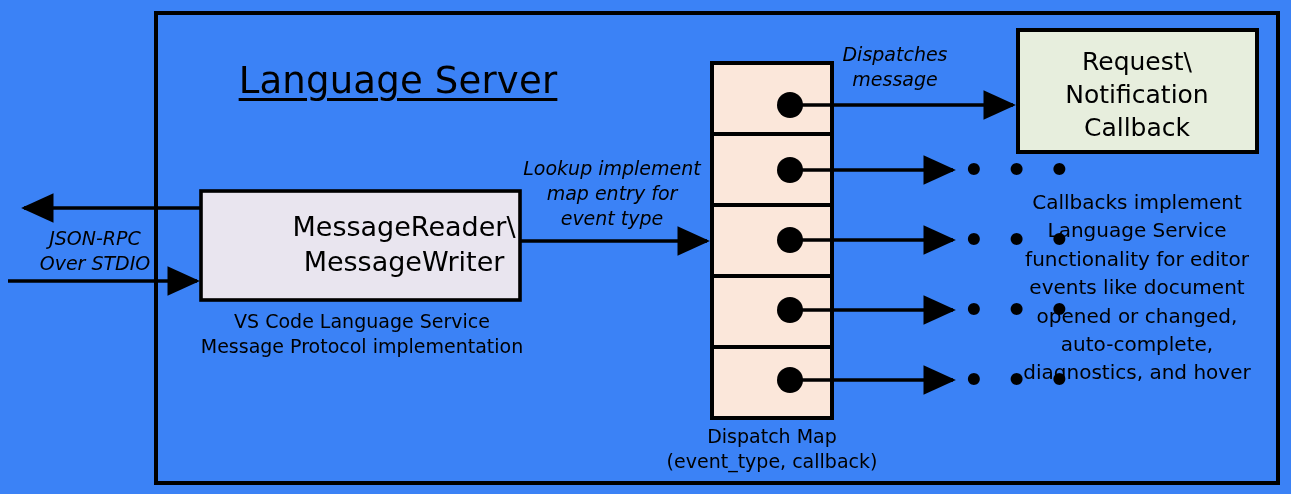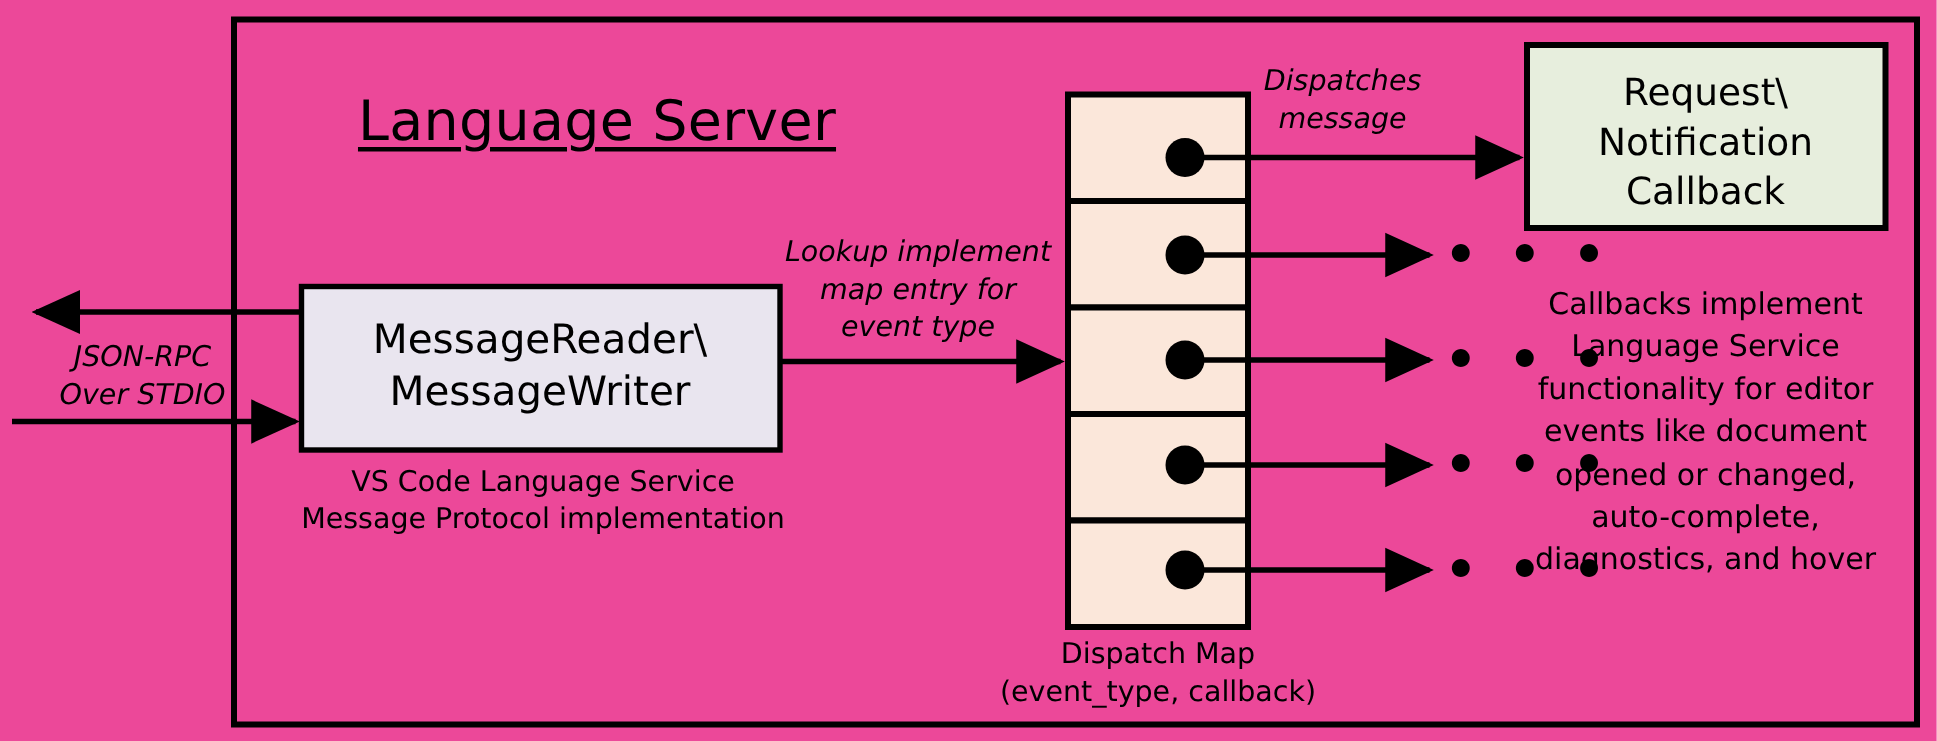--- a/index.html
+++ b/index.html
@@ -10,21 +10,21 @@
   body {
     width: 1291px;
     height: 494px;
     font-family: "DejaVu Sans", sans-serif;
     overflow: hidden;
   }
   #stage {
     position: relative;
     width: 1291px;
     height: 494px;
-    background: #ec4899;
+    background: #3b82f6;
   }
   svg.layer {
     position: absolute;
     top: 0;
     left: 0;
     width: 1291px;
     height: 494px;
   }
   .txt {
     position: absolute;
@@ -35,21 +35,21 @@
   }
   .ctr { transform: translateX(-50%); }
 
   .title {
     font-size: 37px;
     letter-spacing: 0.2px;
     text-decoration: underline;
     text-underline-offset: 5px;
     text-decoration-thickness: 2.5px;
   }
-  .boxlabel-lg { font-size: 27px; line-height: 1.30; }
+  .boxlabel-lg { font-size: 27px; line-height: 1.30; margin-left: 44px; }
   .boxlabel-green { font-size: 25px; line-height: 1.32; }
   .caption { font-size: 19px; line-height: 1.30; }
   .note { font-size: 20px; line-height: 1.42; }
   .edge-italic { font-style: italic; font-size: 19px; line-height: 1.32; }
   .ellipsis { font-size: 34px; letter-spacing: 2px; font-weight: 700; }
 </style>
 </head>
 <body>
 
 <div id="stage">

